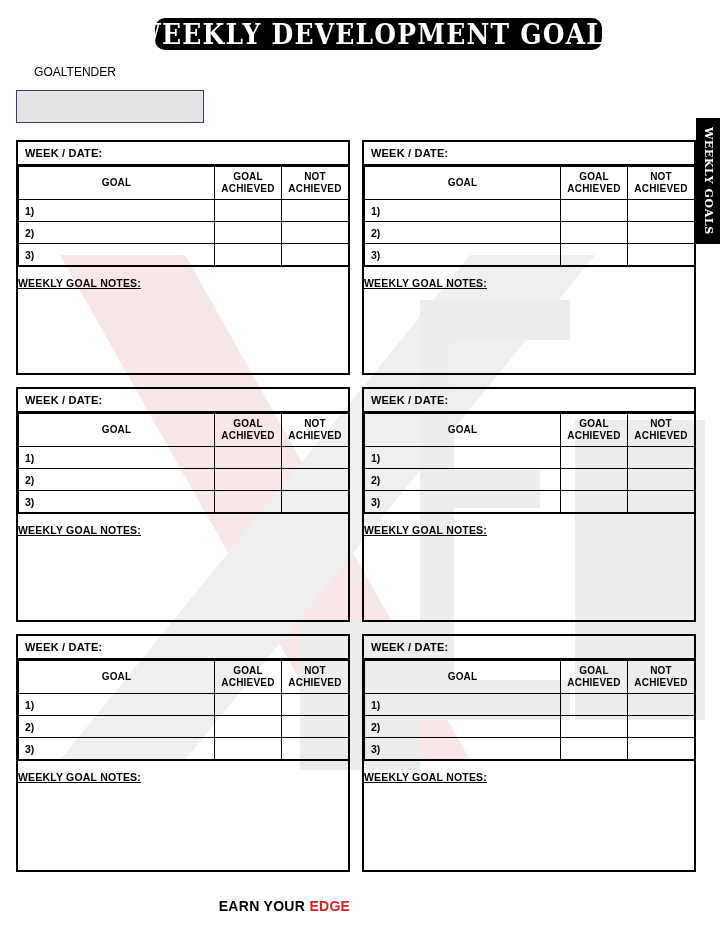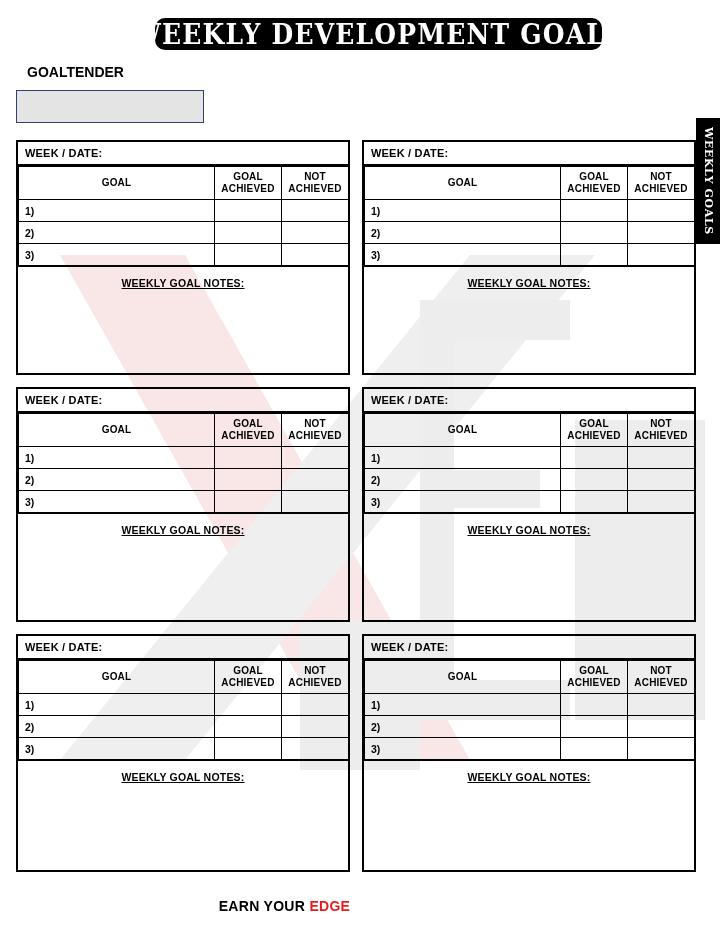--- a/index.html
+++ b/index.html
@@ -50,22 +50,22 @@
     white-space: nowrap;
     transform: scaleY(1.08);
   }
 
   
   .gt-label {
     position: absolute;
     left: 27px;
     top: 64px;
     width: 96px;
-    font-size: 14px;
-    font-weight: bold;
+    font-size: 12px;
+    font-weight: normal;
     line-height: 17px;
     text-align: center;
     z-index: 2;
   }
   .gt-input {
     position: absolute;
     left: 16px;
     top: 90px;
     width: 188px;
     height: 33px;
@@ -159,21 +159,20 @@
     font-size: 10.5px;
   }
   col.c-goal { width: 196px; }
   col.c-ach  { width: 67px; }
   col.c-not  { width: 67px; }
 
   .notes {
     flex: 1;
     border-top: 1px solid #000000;
     padding-top: 6px;
-    text-align: center;
   }
   .notes-label {
     font-size: 10.5px;
     font-weight: bold;
     text-decoration: underline;
     letter-spacing: 0.2px;
   }
 
   
   .footer {

